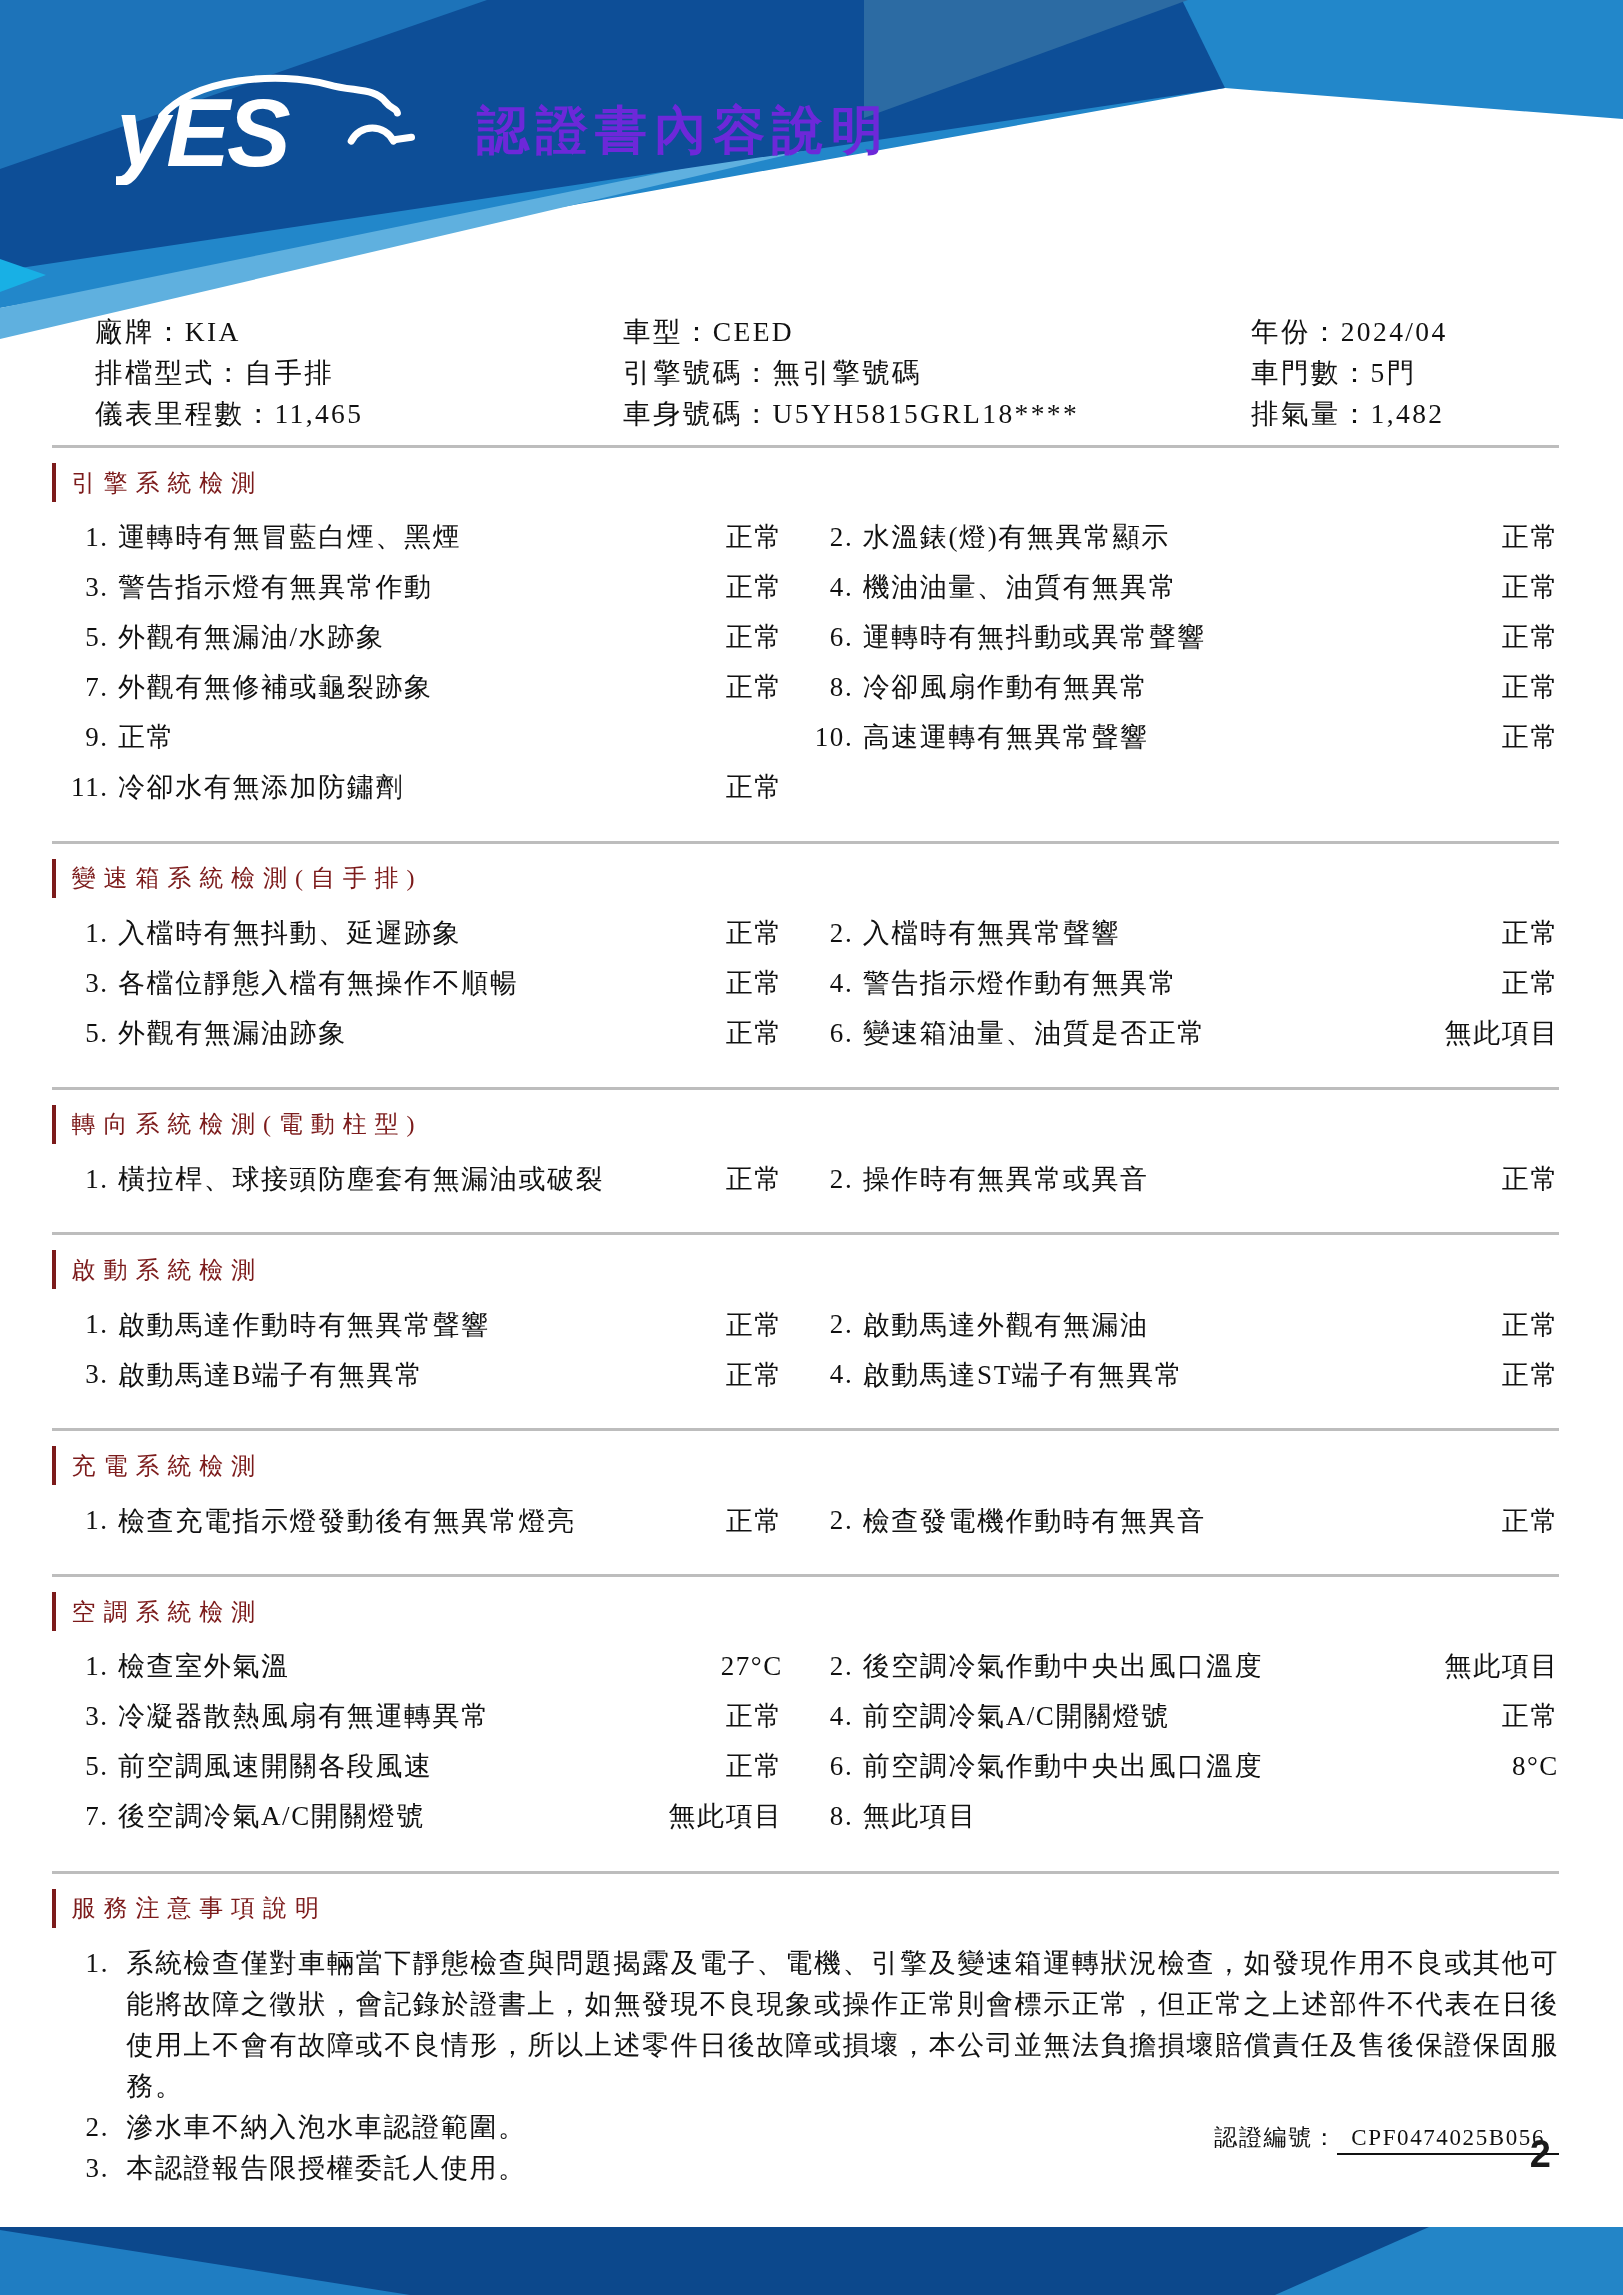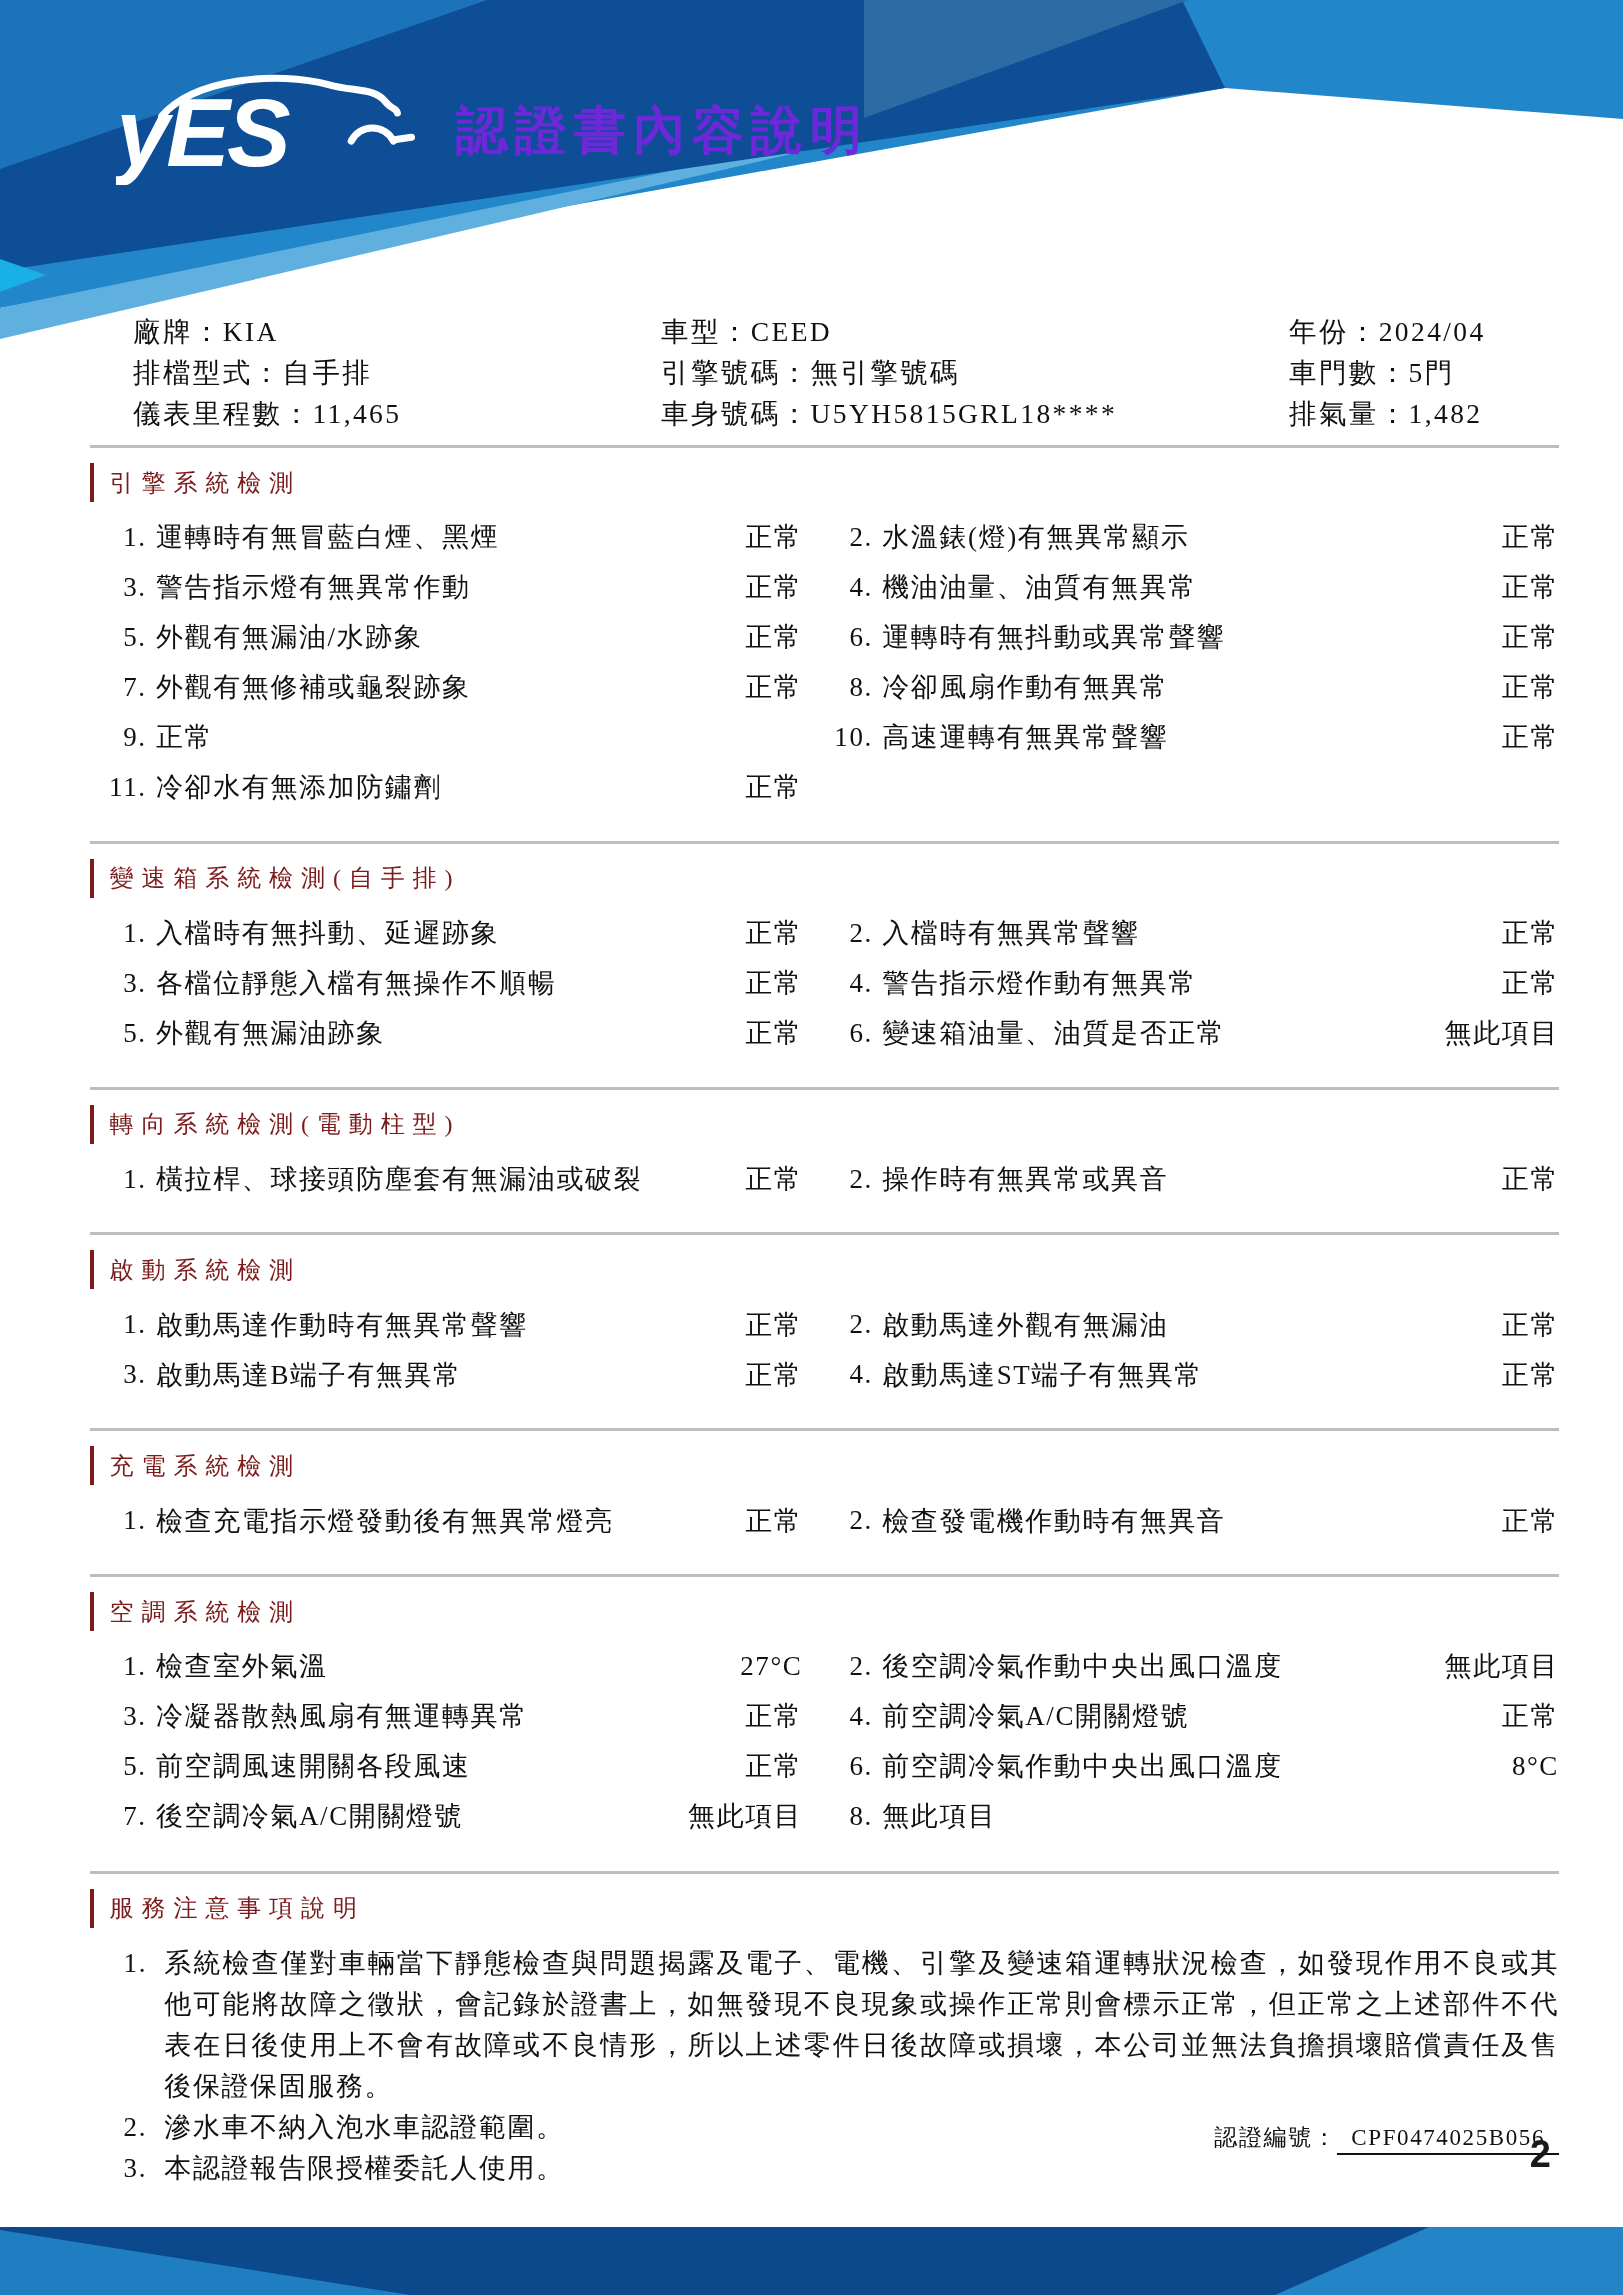--- a/index.html
+++ b/index.html
@@ -10,28 +10,28 @@
   }
   
   .header{position:absolute;top:0;left:0;width:1623px;height:369px;}
   .header .shape{position:absolute;inset:0;}
   .h-bright{background:#2287ca;clip-path:polygon(0 271px,1182px 0,1623px 0,1623px 119px,1225px 88px,0 308px);}
   .h-pale{background:#5fb0df;clip-path:polygon(0 308px,1052px 93px,0 339px);}
   .h-navy{background:#0d4e97;clip-path:polygon(0 0,1182px 0,1225px 88px,0 271px);}
   .h-steel{background:#2c6ba3;clip-path:polygon(864px 0,1188px 0,864px 118px);}
   .h-medtri{background:#1d73b9;clip-path:polygon(0 0,487px 0,0 169px);}
   .h-cyan{background:#18b0e5;clip-path:polygon(0 259px,46px 275px,0 292px);}
-  .header-inner{position:absolute;left:116px;top:66px;display:flex;align-items:center;gap:34px;}
+  .header-inner{position:absolute;left:116px;top:66px;display:flex;align-items:center;gap:55px;}
   .logo-svg{display:block;}
   .page-title{
     margin:11px 0 0 0;font-family:"Liberation Sans","DejaVu Sans",sans-serif;
     font-size:52px;font-weight:700;color:#6d28d9;letter-spacing:7px;white-space:nowrap;
   }
   
-  .content{position:relative;padding:311px 64px 0 90px;}
+  .content{position:relative;padding:311px 64px 0 52px;}
   .vehicle-info{
     display:grid;grid-template-columns:528px 628px 1fr;
     font-size:27.5px;letter-spacing:2.4px;line-height:41px;margin-left:43px;
   }
   .vehicle-info .cell{white-space:nowrap;}
   .sys-section{border-top:3.9px solid #bdbdbd;margin-top:11px;padding:12.6px 0 6.3px 0;}
   .sec-title-row{display:flex;align-items:center;height:44px;}
   .sec-bar{width:3.9px;height:39px;background:#7c1b1b;margin-right:15.7px;flex:none;}
   .sec-title{margin:0;font-size:24px;font-weight:400;color:#7c1b1b;letter-spacing:7.9px;white-space:nowrap;}
   .rows{margin-top:7.9px;margin-bottom:11px;}

